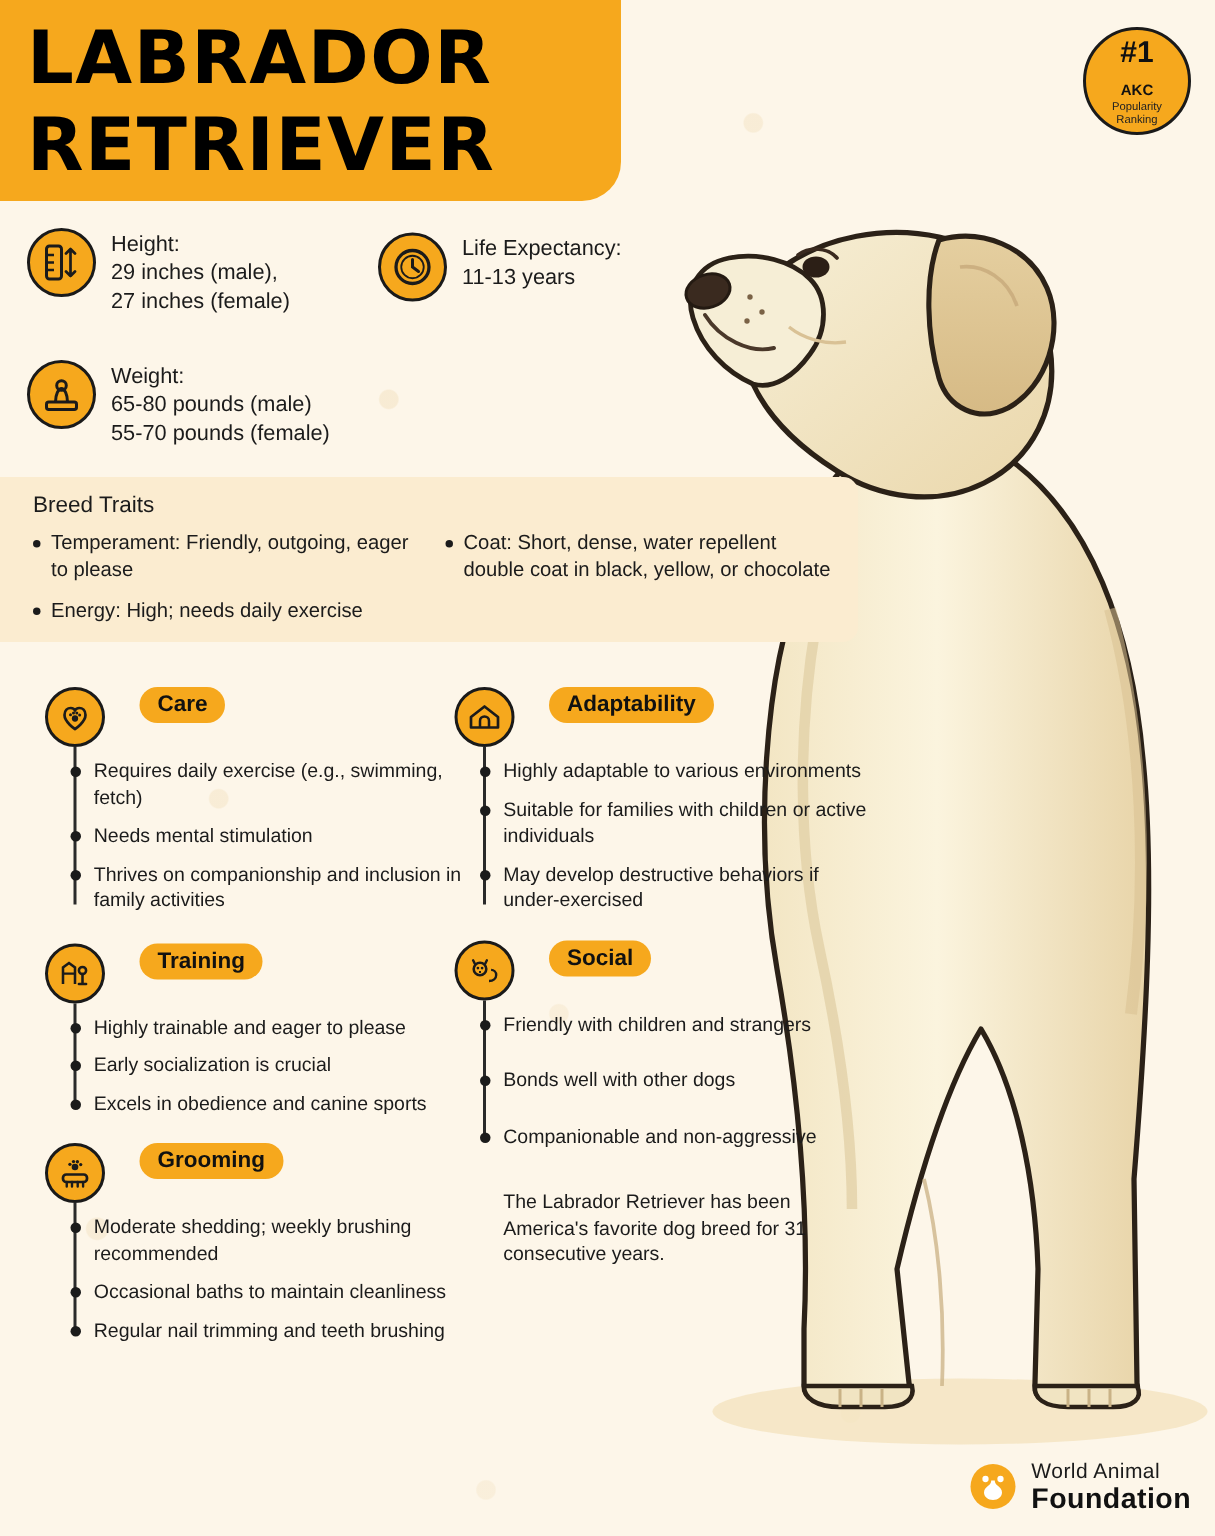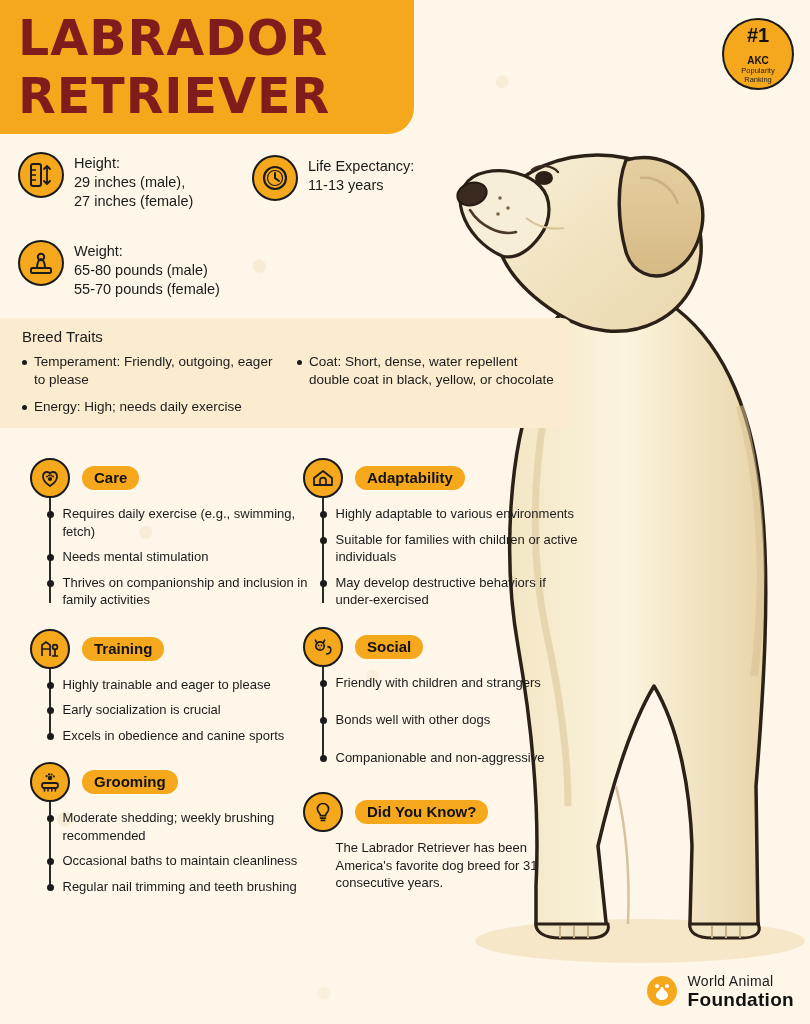--- a/index.html
+++ b/index.html
@@ -38,21 +38,21 @@
     width: 414px; height: 134px;
     background: #f6a81d;
     border-bottom-right-radius: 26px;
     padding: 10px 0 0 18px;
   }
   .title-line {
     font-weight: bold;
     font-size: 49px;
     letter-spacing: 1px;
     line-height: 58px;
-    color: #7f1d1d;
+    color: #000000;
     font-family: "DejaVu Sans", sans-serif;
   }
   .rank-badge {
     position: absolute; right: 16px; top: 18px;
     width: 72px; height: 72px; border-radius: 50%;
     background: #f6a81d;
     border: 2px solid #1a1a1a;
     display: flex; flex-direction: column;
     align-items: center; justify-content: center;
     text-align: center;
@@ -94,21 +94,21 @@
   .bullet-row { display: flex; gap: 7px; margin-bottom: 9px; }
   .dot { width: 5px; height: 5px; border-radius: 50%; background:#1b1b1b; flex:none; margin-top: 7px;}
   .bullet-row span.txt { font-size: 13.5px; line-height: 18px; color:#1b1b1b; }
 
   
   .col { position: absolute; width: 282px; }
   #col-left { left: 30px; top: 458px; }
   #col-right { left: 303px; top: 458px; }
 
   .section { position: relative; padding-left: 0; margin-bottom: 16px; }
-  .sec-head { display: flex; align-items: center; gap: 12px; position: relative; z-index: 2;}
+  .sec-head { display: flex; align-items: flex-start; gap: 23px; position: relative; z-index: 2;}
   .sec-icon {
     width: 40px; height: 40px; border-radius: 50%;
     background: #f6a81d; border: 2px solid #1a1a1a;
     display:flex; align-items:center; justify-content:center; flex: none;
   }
   .sec-title-pill {
     background: #f6a81d; border-radius: 12px;
     padding: 3px 12px 4px 12px;
     font-size: 15px; font-weight: bold; color: #111;
   }
@@ -427,29 +427,20 @@
           </div>
         <div class="item">
             <span class="pt"></span>
             <span class="itxt">Companionable and non-aggressive</span>
           </div>
       </div>
     </div>
 
     <div class="section" style="margin-top:26px;">
       <div class="timeline" style="bottom:auto;height:0"></div>
-      <div class="sec-head">
-        <div class="sec-icon">
-          <svg width="24" height="24" viewBox="0 0 24 24">
-            <path d="M12 3.5c-3.2 0-5.6 2.4-5.6 5.4 0 2.2 1.3 3.5 2.2 4.6.6.8.8 1.4.8 2.1h5.2c0-.7.2-1.3.8-2.1.9-1.1 2.2-2.4 2.2-4.6 0-3-2.4-5.4-5.6-5.4z" fill="none" stroke="#1b1b1b" stroke-width="1.7"></path>
-            <path d="M9.6 18.2h4.8M10.4 20.4h3.2" stroke="#1b1b1b" stroke-width="1.7" stroke-linecap="round"></path>
-          </svg>
-        </div>
-        <div class="sec-title-pill">Did You Know?</div>
-      </div>
       <div class="sec-items">
         <div class="item">
             <span class="pt" style="background:transparent"></span>
             <span class="itxt">The Labrador Retriever has been America's favorite dog breed for 31 consecutive years.</span>
           </div>
       </div>
     </div>
   </div>
 
   <div class="logo">

